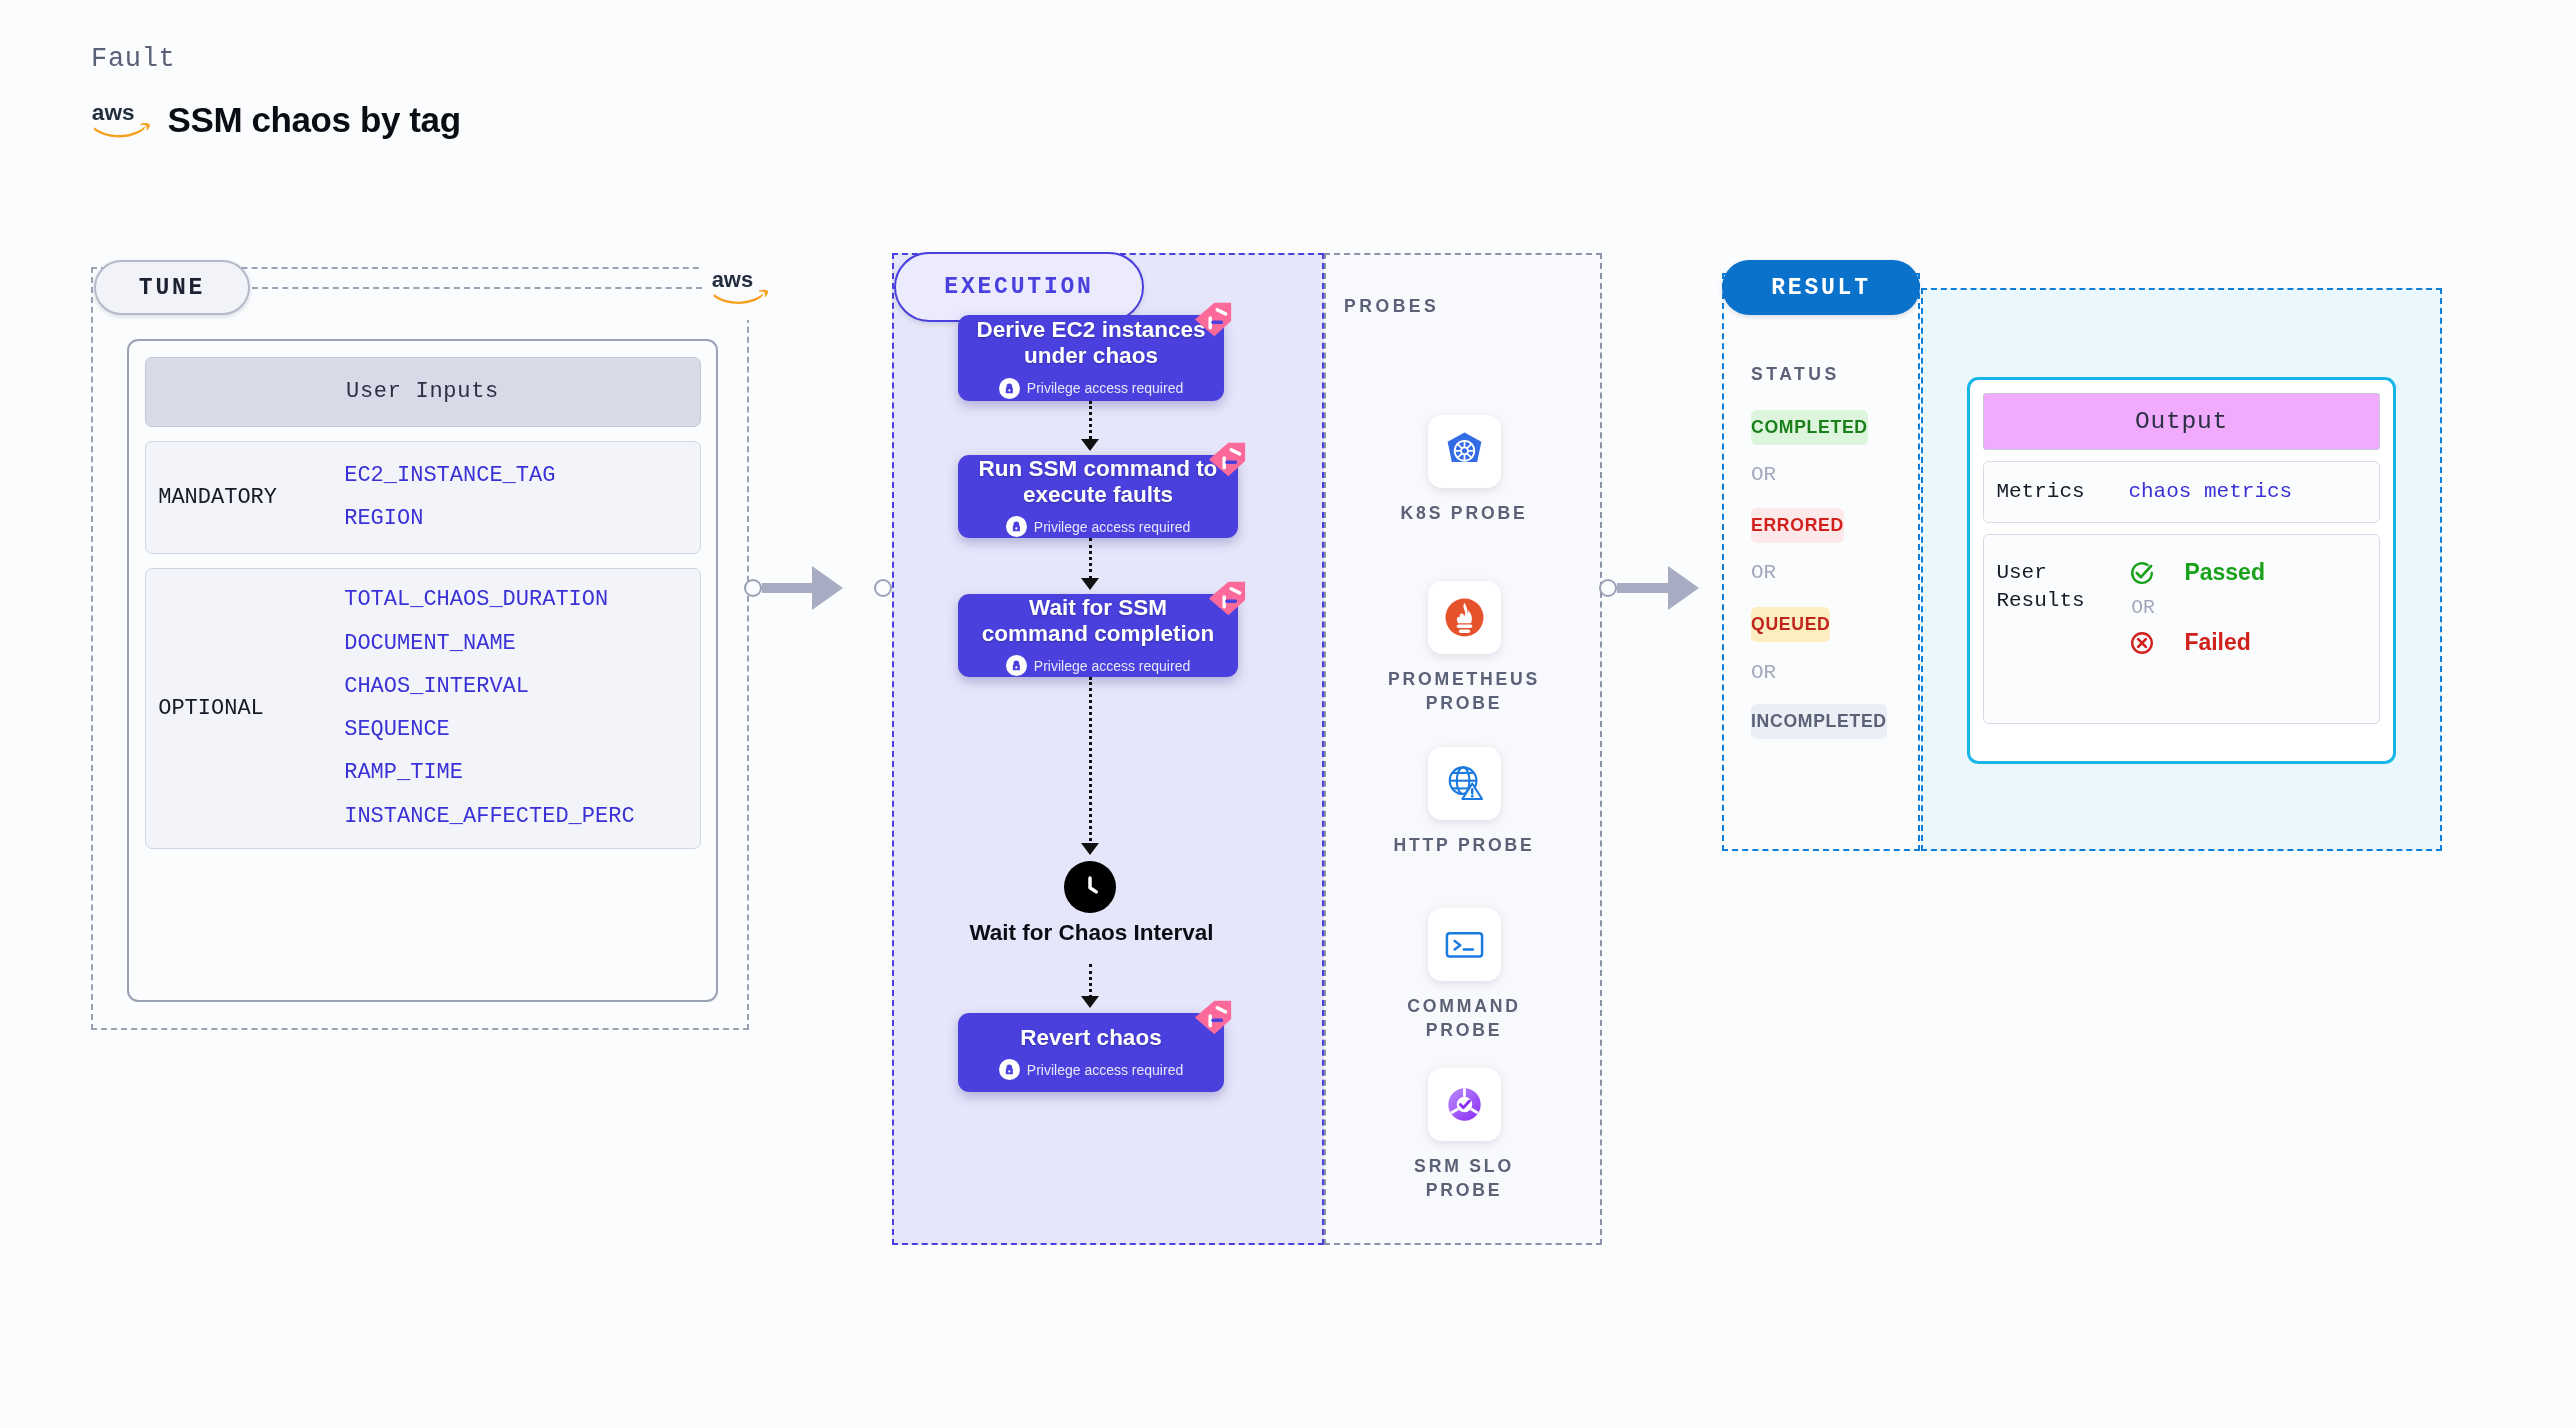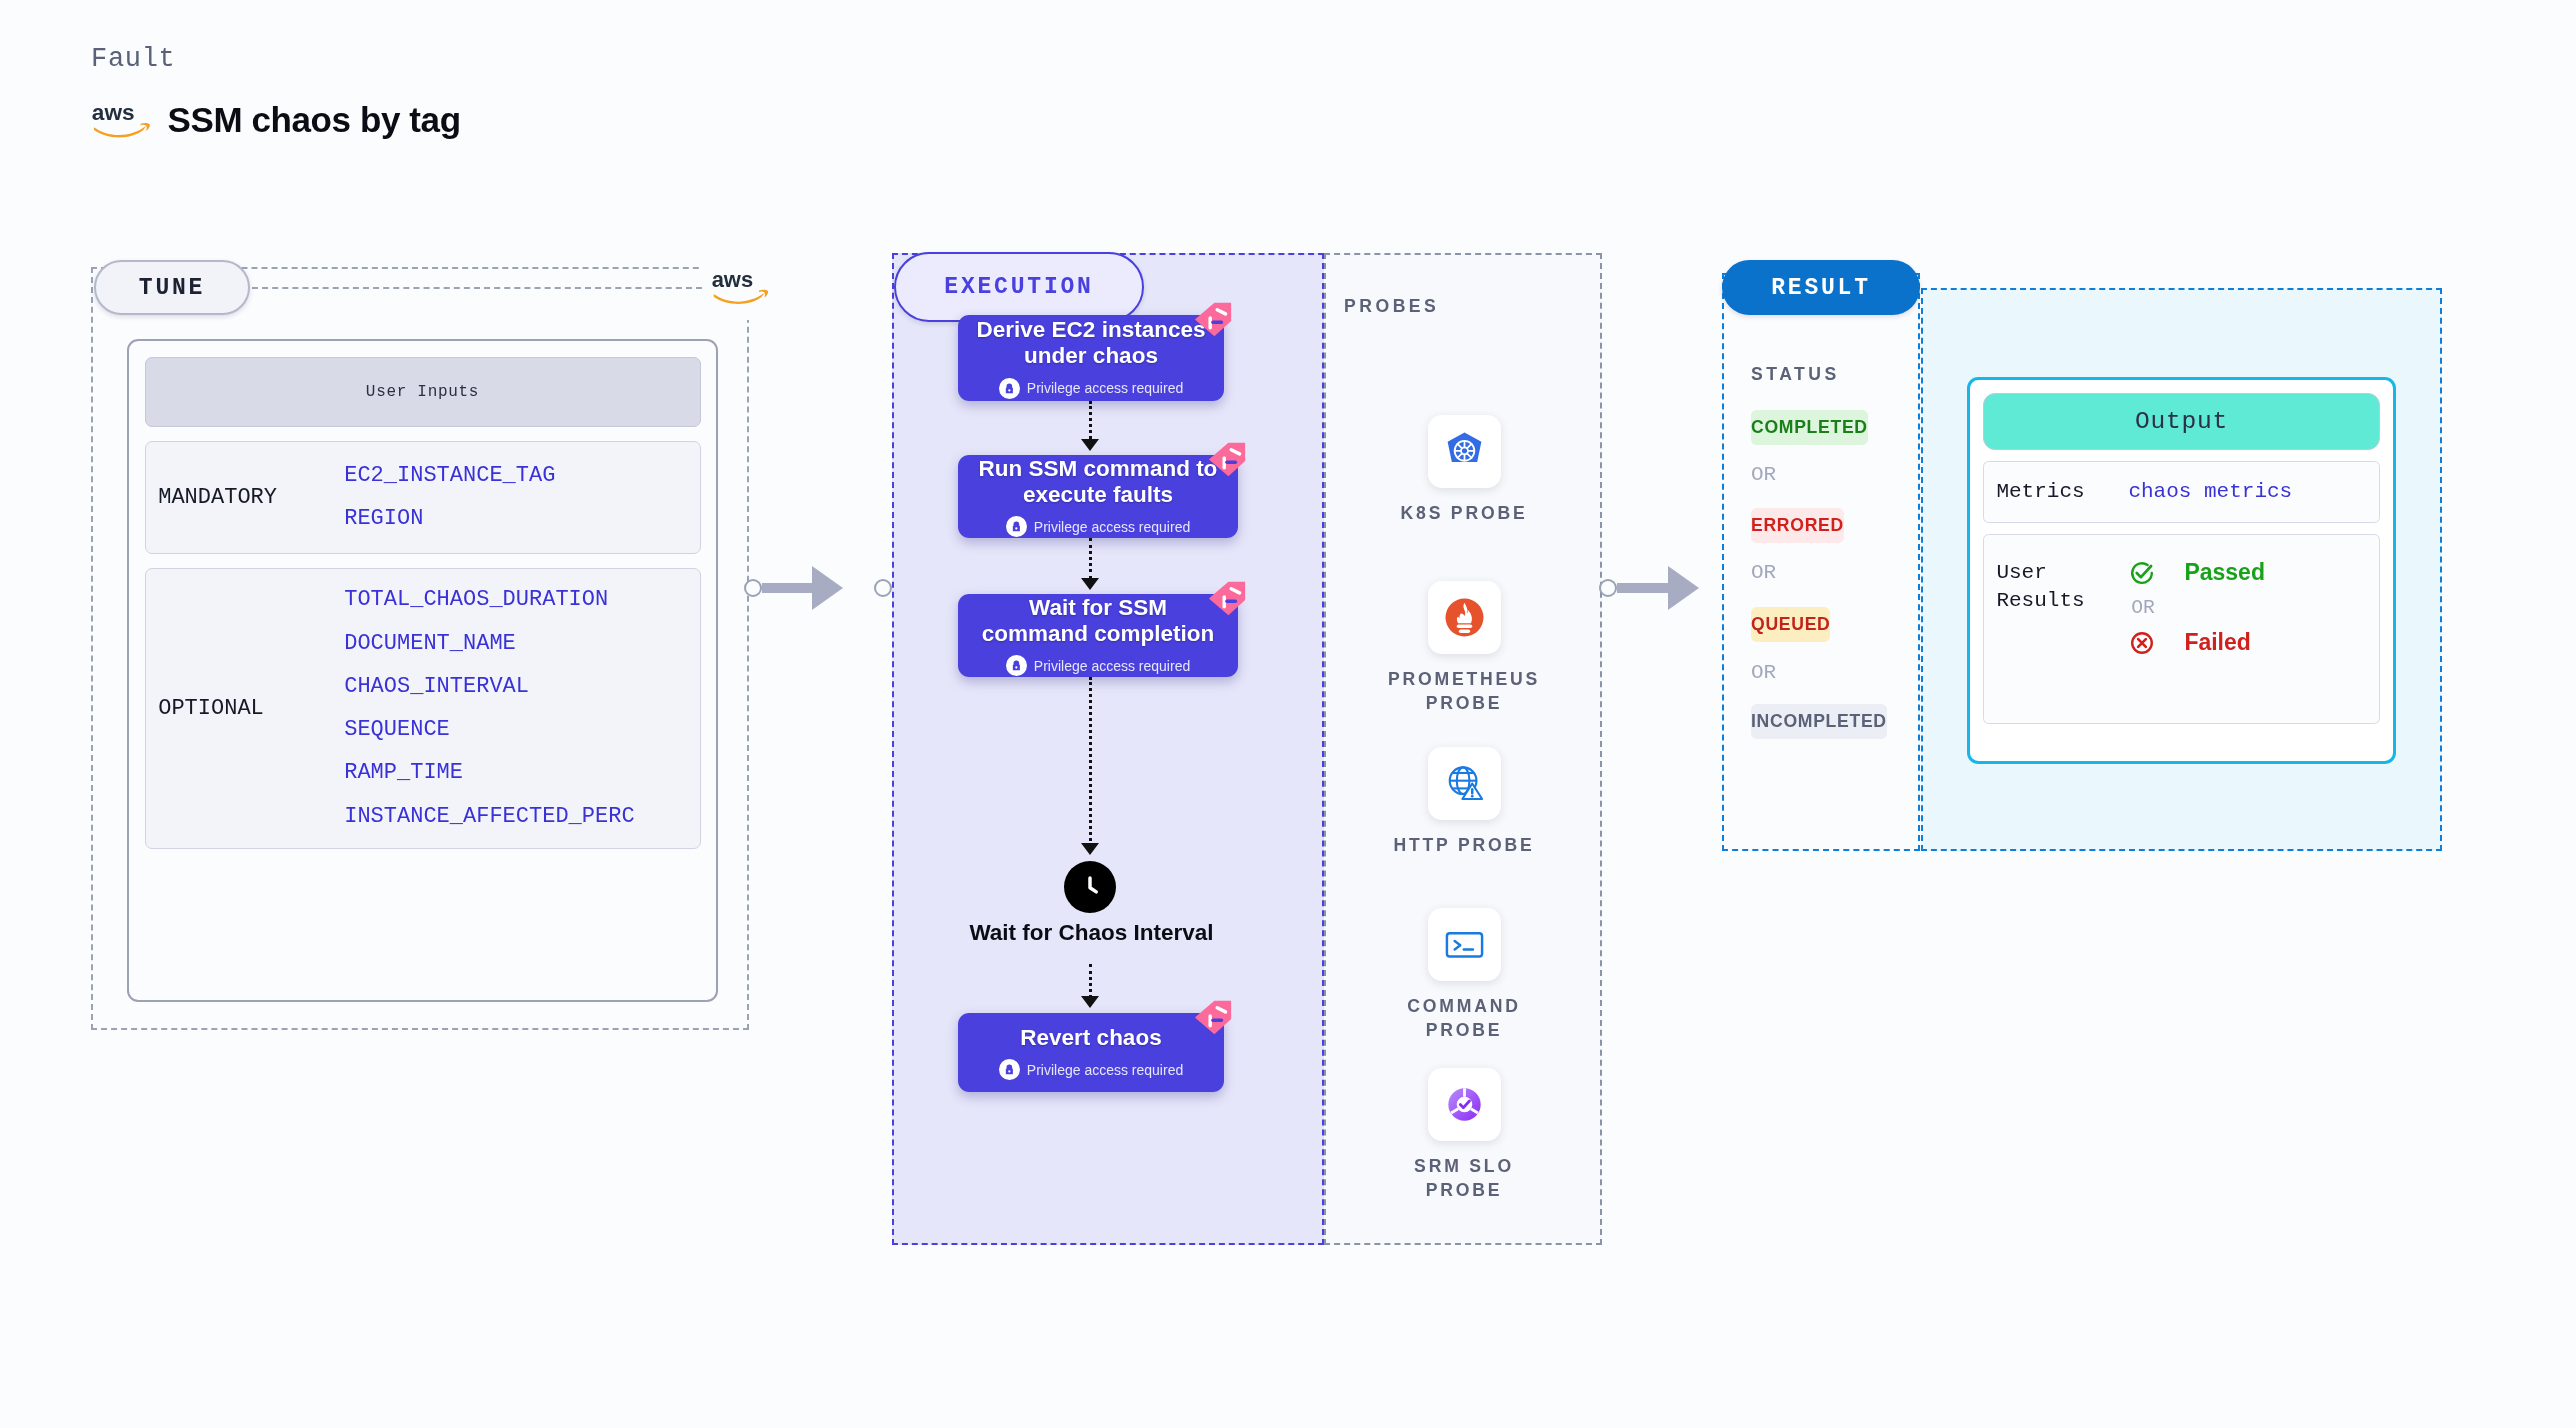--- a/index.html
+++ b/index.html
@@ -37,21 +37,21 @@
   #aws-badge{position:absolute;left:702px;top:252px;width:77px;height:68px;background:#fbfcfe;display:flex;align-items:center;justify-content:center;}
 
   #user-inputs-card{
     position:absolute;left:127px;top:339px;width:591px;height:663px;
     background:#fbfcfe;border:2.1px solid #9aa2b4;border-radius:11.3px;box-sizing:border-box;
     padding:15.5px;
   }
   #ui-head{
     height:68px;background:#d8dae7;border:0.7px solid #c3c7d8;border-radius:7px;
     display:flex;align-items:center;justify-content:center;
-    font-family:"Liberation Mono",monospace;font-size:16px;color:#2b3044;letter-spacing:0.7px;
+    font-family:"Liberation Mono",monospace;font-size:22px;color:#2b3044;letter-spacing:0.7px;
   }
   .input-group{
     margin-top:14px;background:#f3f4fa;border:0.7px solid #cfd3e2;border-radius:7px;
     display:flex;align-items:center;box-sizing:border-box;padding:15.5px 12.7px;
   }
   .group-label{
     font-family:"Liberation Mono",monospace;font-size:22px;color:#161a27;
     width:186px;flex:0 0 186px;letter-spacing:0px;
   }
   .group-vars{display:flex;flex-direction:column;gap:18.3px;}
@@ -130,21 +130,21 @@
   #chip0{left:1751px;top:410px;background:#dcf5dc;color:#1a7f1a;}
   #or0{left:1751px;top:463px;}
   #chip1{left:1751px;top:508px;background:#fde9e9;color:#d0211c;}
   #or1{left:1751px;top:561px;}
   #chip2{left:1751px;top:607px;background:#fdeec2;color:#c0241c;}
   #or2{left:1751px;top:661px;}
   #chip3{left:1751px;top:704px;background:#eceef5;color:#5b6176;}
 
   #output-card{position:absolute;left:1967px;top:377px;width:429px;height:387px;
     background:#ffffff;border:3.5px solid #18b6e8;border-radius:11.3px;box-sizing:border-box;padding:12.7px;}
-  #out-head{height:55px;background:#5eead4;border:0.7px solid #c3c7d8;border-radius:12px;
+  #out-head{height:55px;background:#f0abfc;border:0.7px solid #c3c7d8;border-radius:3px;
     display:flex;align-items:center;justify-content:center;
     font-family:"Liberation Mono",monospace;font-size:24.6px;color:#2b3044;letter-spacing:0.7px;}
   .out-row{margin-top:11.3px;background:#fbfcfe;border:0.7px solid #d7dae6;border-radius:5.6px;
     display:flex;align-items:center;box-sizing:border-box;padding:14px 12.7px;}
   .out-key{font-family:"Liberation Mono",monospace;font-size:21px;color:#161a27;
     width:132px;flex:0 0 132px;line-height:1.3;}
   .out-val-blue{font-family:"Liberation Mono",monospace;font-size:21px;color:#3a32d6;}
   #out-metrics{height:62px;}
   #out-probe{height:190px;align-items:flex-start;padding-top:24px;}
   .pr-stack{display:flex;flex-direction:column;gap:9.9px;}

